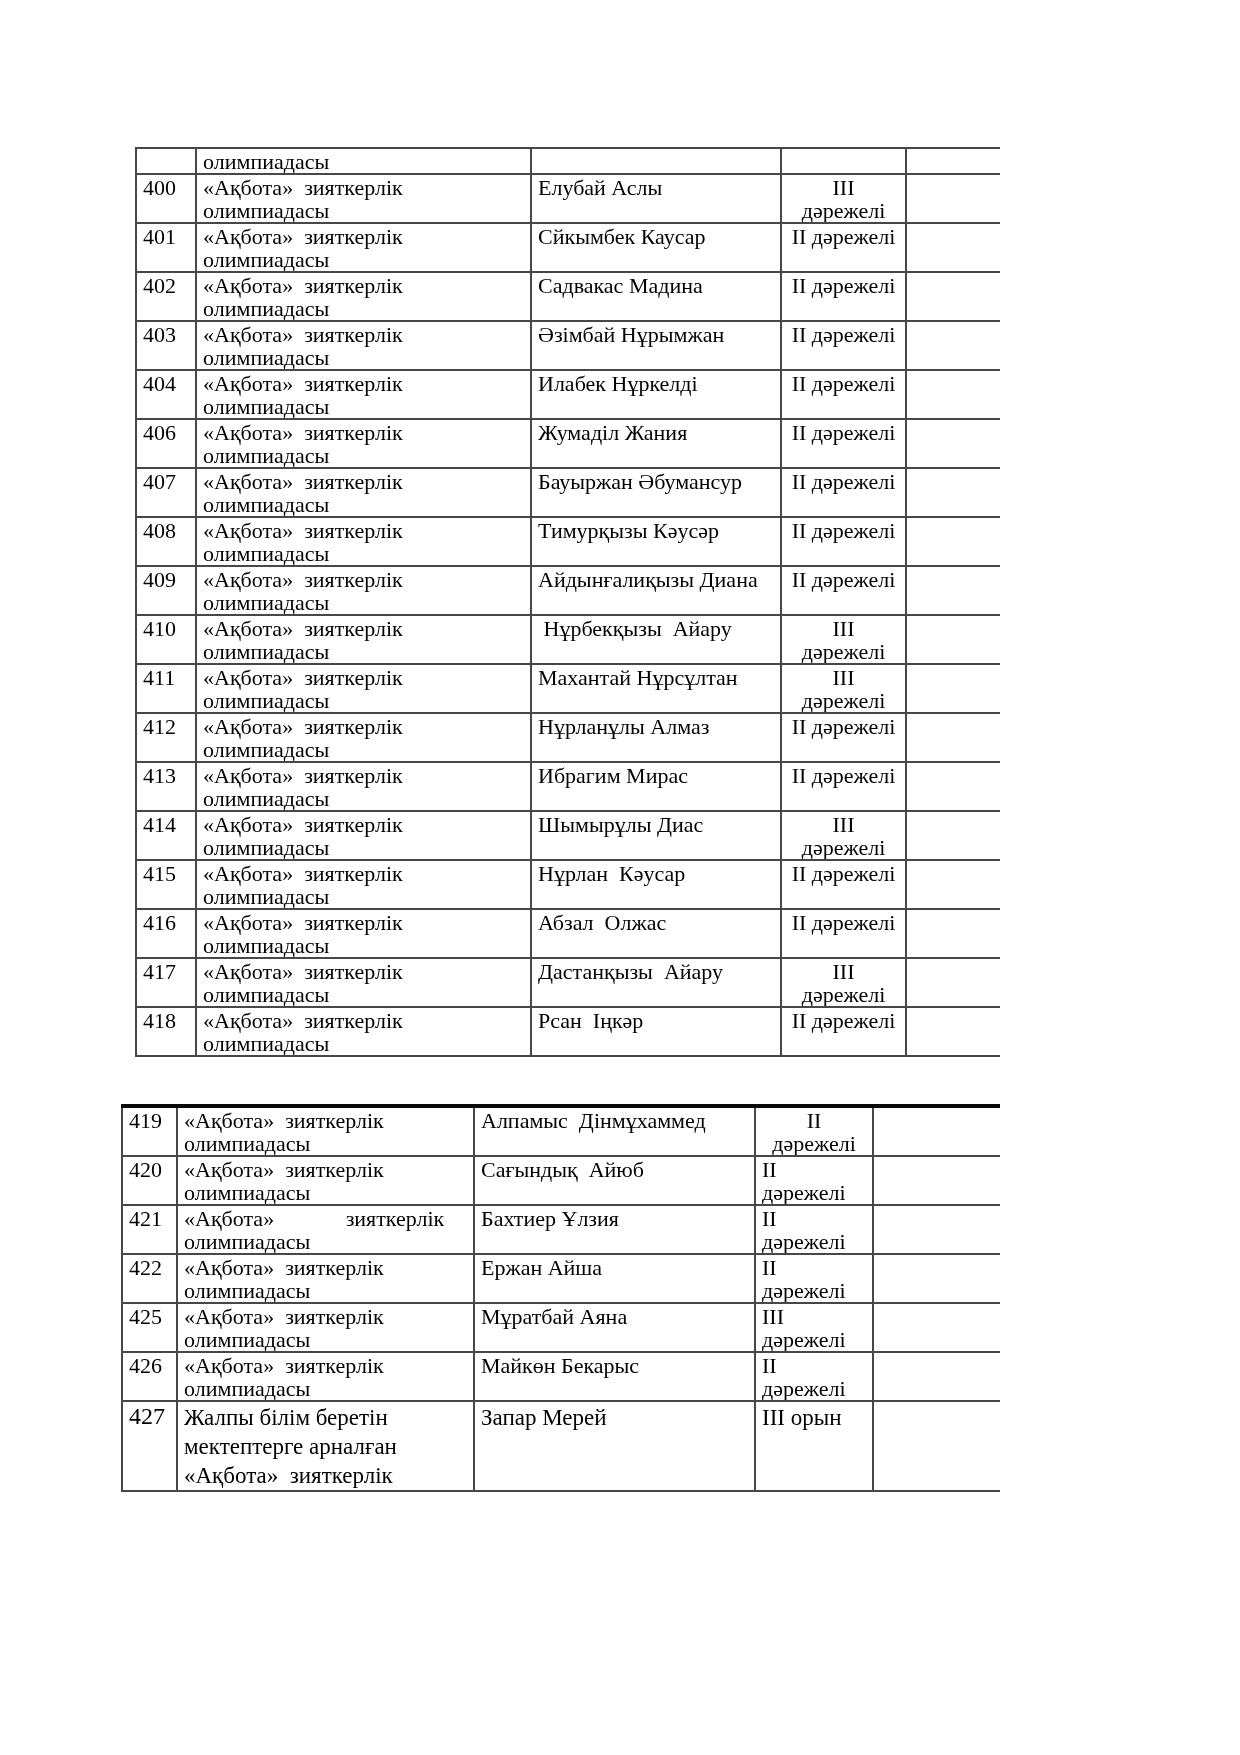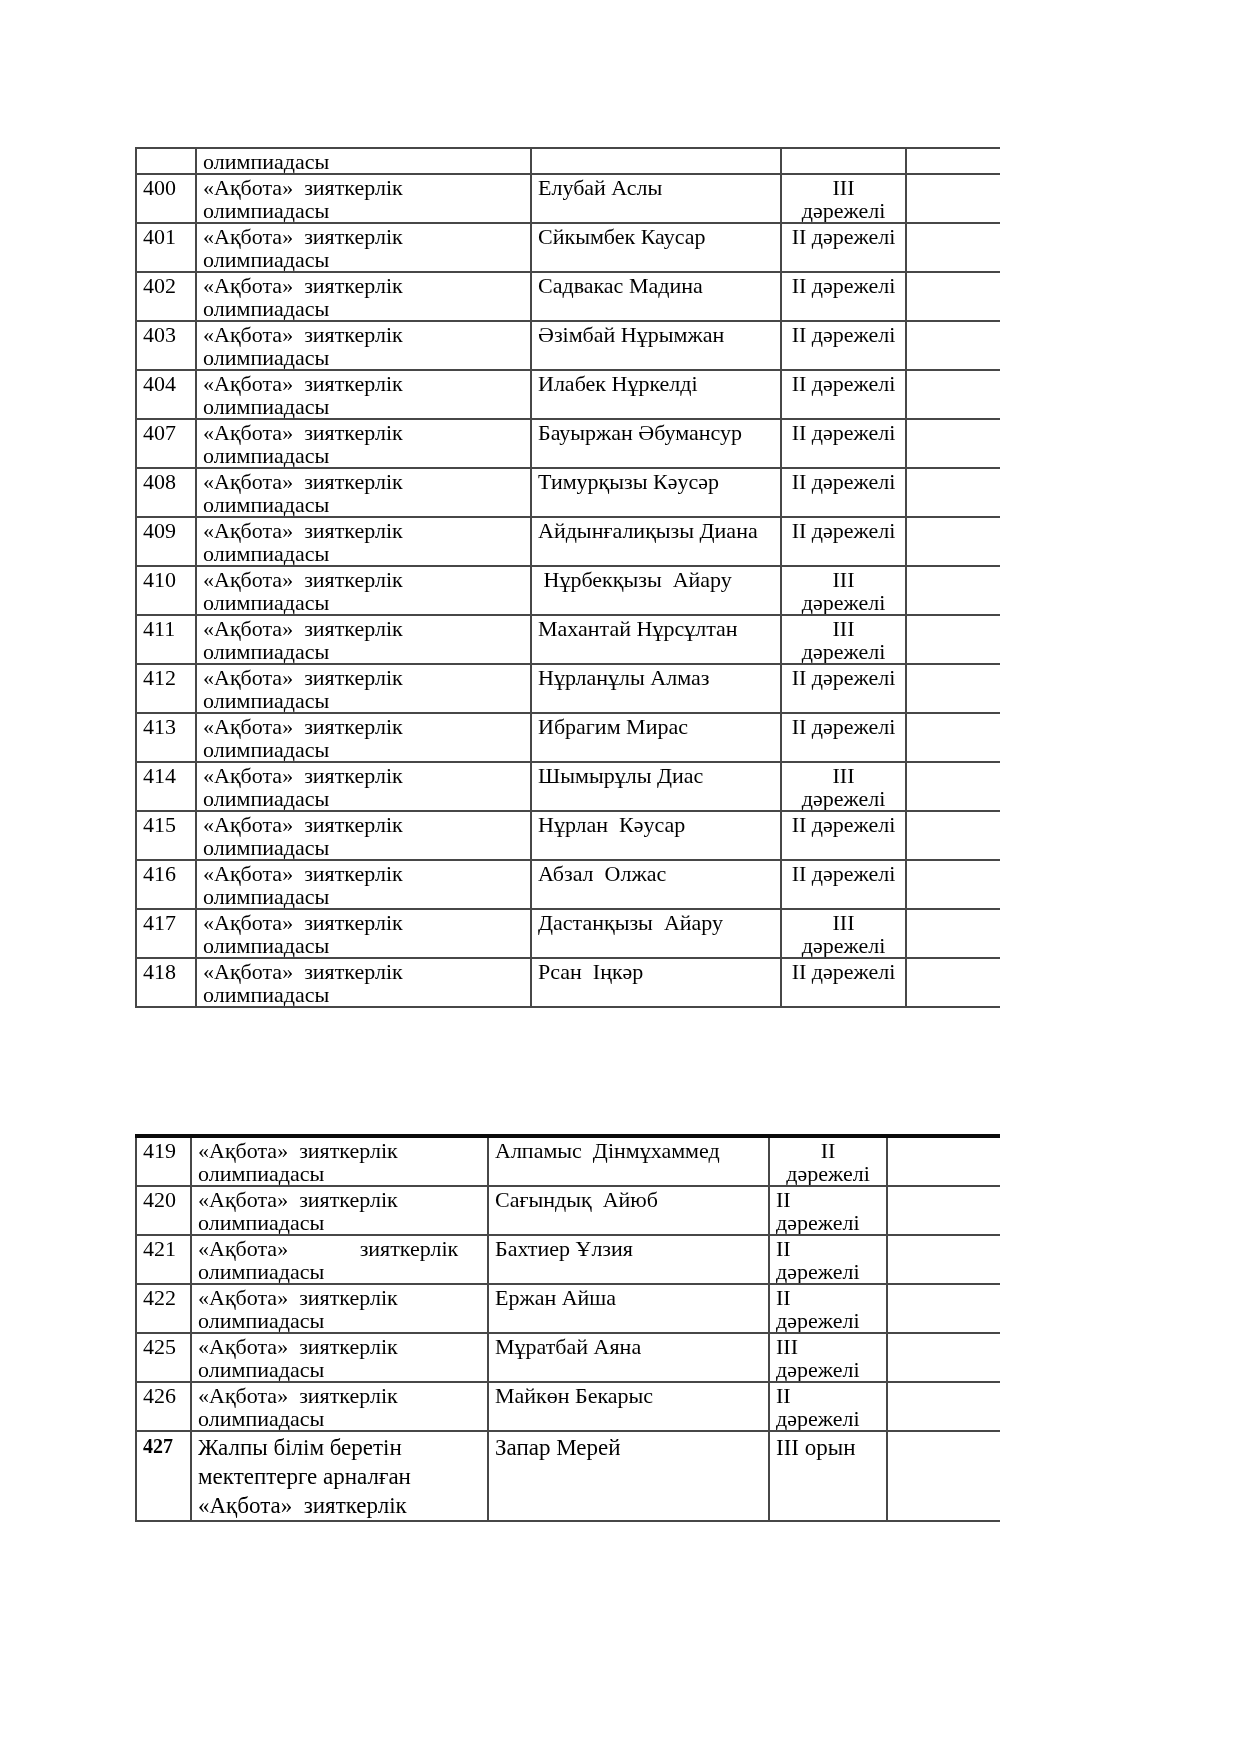--- a/index.html
+++ b/index.html
@@ -20,32 +20,32 @@
     border:2px solid #474747;
     vertical-align:top;
     padding:1px 6px 0 6px;
     white-space:pre-wrap;
     font-size:22px;
     line-height:23px;
     overflow:hidden;
     word-break:break-word;
   }
   #table1{left:135px;top:147px;width:1030px;}
-  #table2{left:135px;top:1104px;width:1042px;border-top:4px solid #0ea5e9;margin-top:30px;}
+  #table2{left:121px;top:1104px;width:1042px;border-top:4px solid #0ea5e9;}
   #table2 tr:first-child td{border-top:4px solid #0a0a0a;}
   td.no{font-size:24px;line-height:24px;padding:1px 2px 0 2px;}
   td.oly{padding-left:11px;}
   td.pname{padding-left:9px;}
   td.deg-center{text-align:center;}
   td.deg-left{text-align:left;padding-left:9px;}
   tr.row-std{height:49px;}
   tr.row-leading{height:26px;}
   tr.row-large{height:89px;}
   tr.row-large td{font-size:23px;line-height:29px;}
-  tr.row-large td.no{font-size:20px;line-height:26px;font-weight:bold;}
+  tr.row-large td.no{font-size:24px;line-height:26px;}
 </style>
 </head>
 <body>
 
 <div id="page">
 
   <table class="awards" id="table1">
     <colgroup>
       <col style="width:60px">
         <col style="width:335px">
@@ -103,20 +103,29 @@
         <tr class="row-std">
       <td class="no">404</td>
       <td class="oly">«Ақбота»  зияткерлік
 олимпиадасы</td>
       <td class="pname">Илабек Нұркелді</td>
       <td class="deg-center">II дәрежелі</td>
       <td class="empty"></td>
       <td class="empty"></td>
     </tr>
         <tr class="row-std">
+      <td class="no">406</td>
+      <td class="oly">«Ақбота»  зияткерлік
+олимпиадасы</td>
+      <td class="pname">Жумаділ Жания</td>
+      <td class="deg-center">II дәрежелі</td>
+      <td class="empty"></td>
+      <td class="empty"></td>
+    </tr>
+        <tr class="row-std">
       <td class="no">407</td>
       <td class="oly">«Ақбота»  зияткерлік
 олимпиадасы</td>
       <td class="pname">Бауыржан Әбумансур</td>
       <td class="deg-center">II дәрежелі</td>
       <td class="empty"></td>
       <td class="empty"></td>
     </tr>
         <tr class="row-std">
       <td class="no">408</td>

